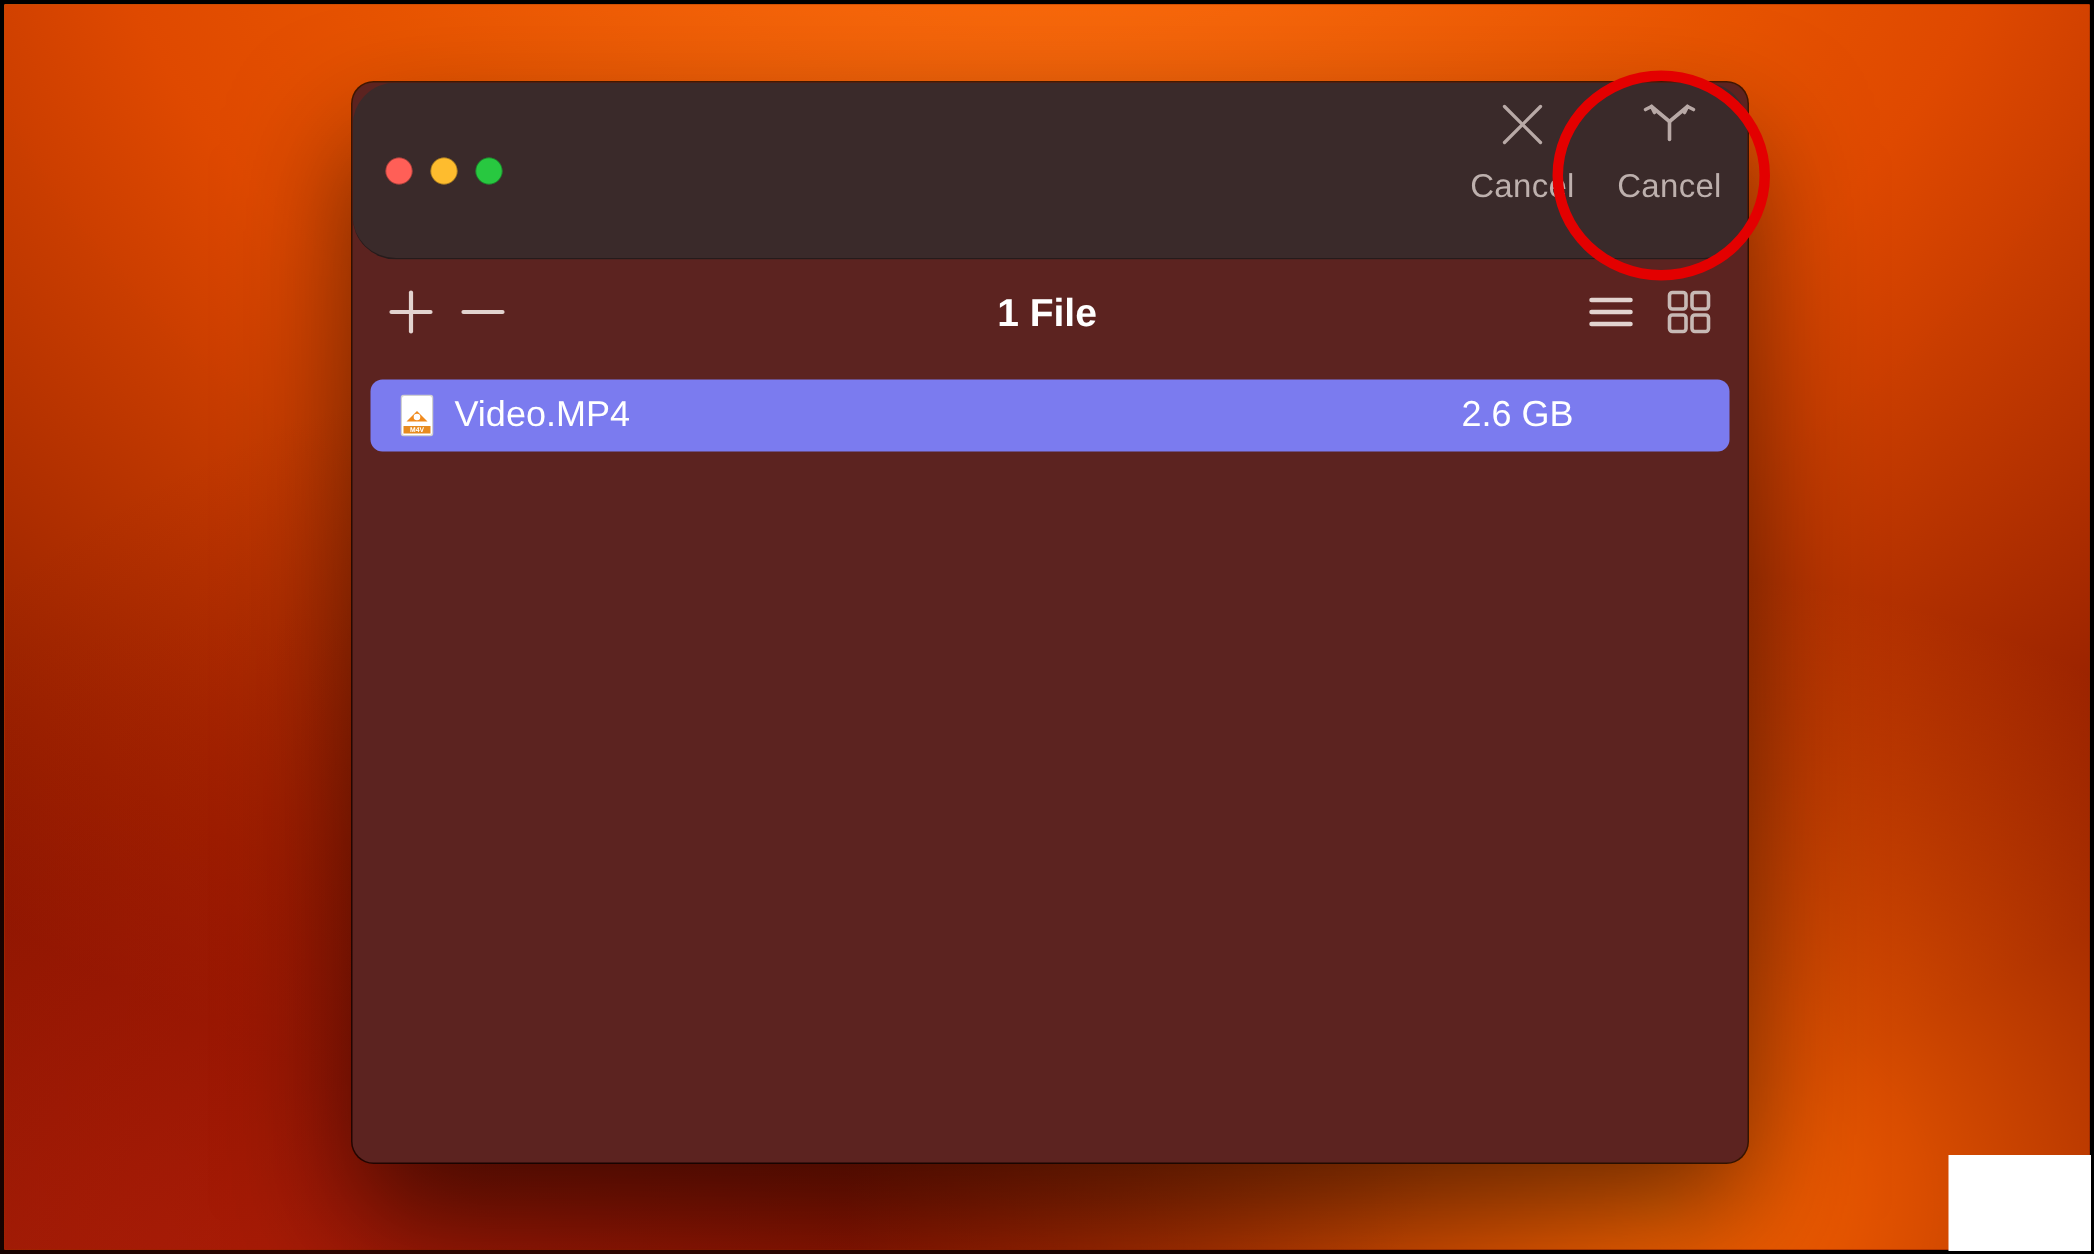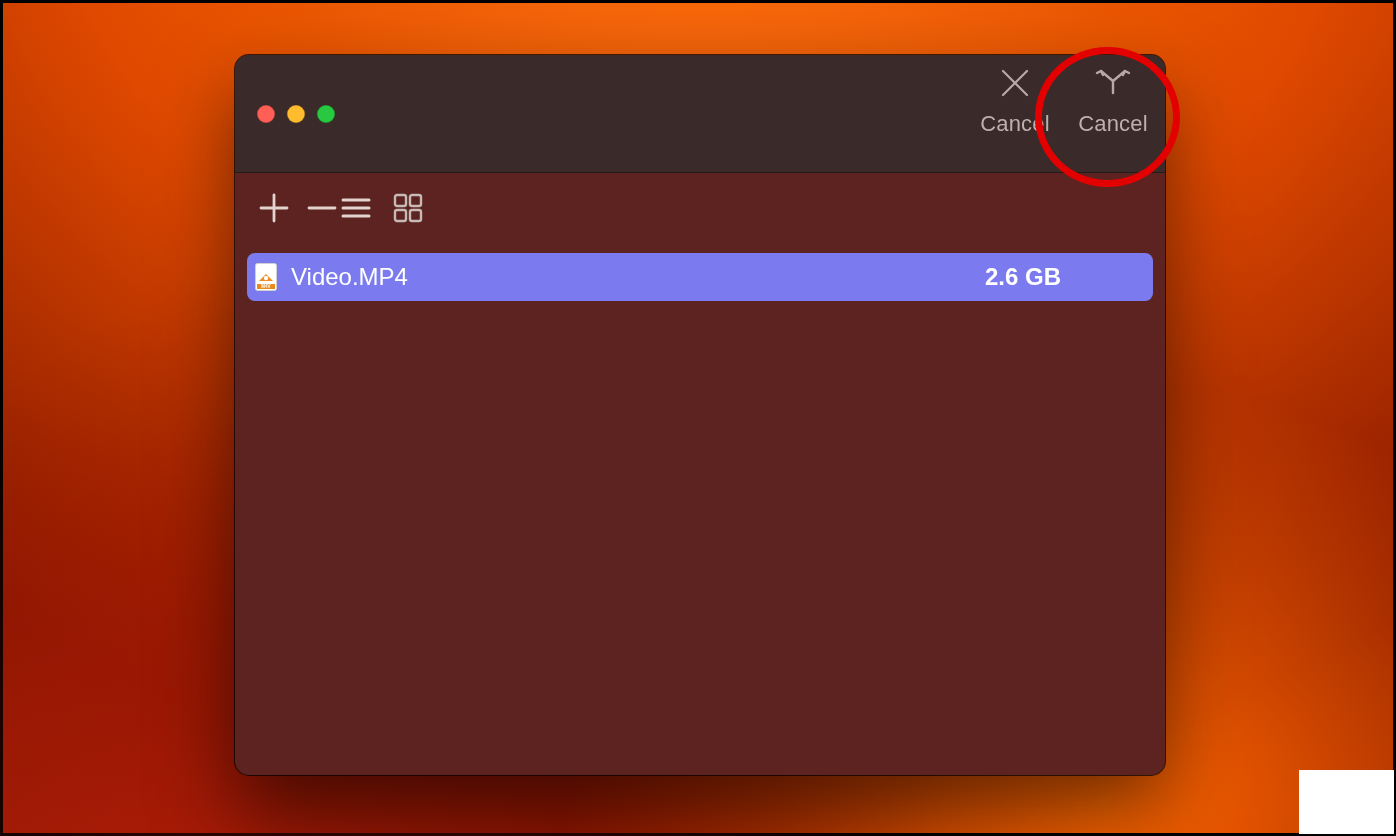--- a/index.html
+++ b/index.html
@@ -54,20 +54,21 @@
     background: #5c2320;
   }
   .titlebar {
     height: 118px;
     background: #3a2a2a;
     display: flex;
     align-items: center;
     padding: 0 22px 0 22px;
     box-sizing: border-box;
     border-bottom: 1px solid rgba(0,0,0,0.35);
+    border-radius: 29px;
   }
   .traffic {
     display: flex;
     gap: 12px;
     align-items: center;
   }
   .traffic .dot {
     width: 18px; height: 18px; border-radius: 50%;
     box-shadow: inset 0 0 0 0.5px rgba(0,0,0,0.35);
   }
@@ -142,40 +143,40 @@
 
   
   .list {
     padding: 10px 12px;
   }
   .row {
     display: flex;
     align-items: center;
     gap: 14px;
     height: 48px;
-    padding: 0 8px;
+    padding: 0 20px;
     border-radius: 8px;
     font-size: 24px;
     color: #ffffff;
     background: #7b7bef;
   }
   .row .file-icon {
     width: 22px; height: 28px;
     display: flex;
     align-items: center;
     justify-content: center;
   }
   .row .fname {
     flex: 0 0 auto;
   }
   .row .spacer {
     flex: 1 1 auto;
   }
   .row .fsize {
-    font-weight: 700;
+    font-weight: 400;
     padding-right: 84px;
     text-align: right;
   }
 
   
   .annot-circle {
     position: absolute;
     left: 1035px;
     top: 47px;
     width: 145px;
@@ -250,20 +251,21 @@
           <line x1="17" y1="4" x2="17" y2="30"></line>
           <line x1="4" y1="17" x2="30" y2="17"></line>
         </svg>
       </span>
       <span class="sub-icon">
         <svg viewBox="0 0 34 34" width="34" height="34" stroke="#e2d3cf" stroke-width="2.8" stroke-linecap="round">
           <line x1="4" y1="17" x2="30" y2="17"></line>
         </svg>
       </span>
     </div>
+    <div class="title">1 File</div>
     <div class="views">
       <span class="sub-icon">
         <svg viewBox="0 0 34 34" width="34" height="34" stroke="#e2d3cf" stroke-width="3" stroke-linecap="round">
           <line x1="4" y1="9" x2="30" y2="9"></line>
           <line x1="4" y1="17" x2="30" y2="17"></line>
           <line x1="4" y1="25" x2="30" y2="25"></line>
         </svg>
       </span>
       <span class="sub-icon">
         <svg viewBox="0 0 34 34" width="34" height="34" stroke="#c7b9b5" stroke-width="2.4" fill="none" stroke-linecap="round">

